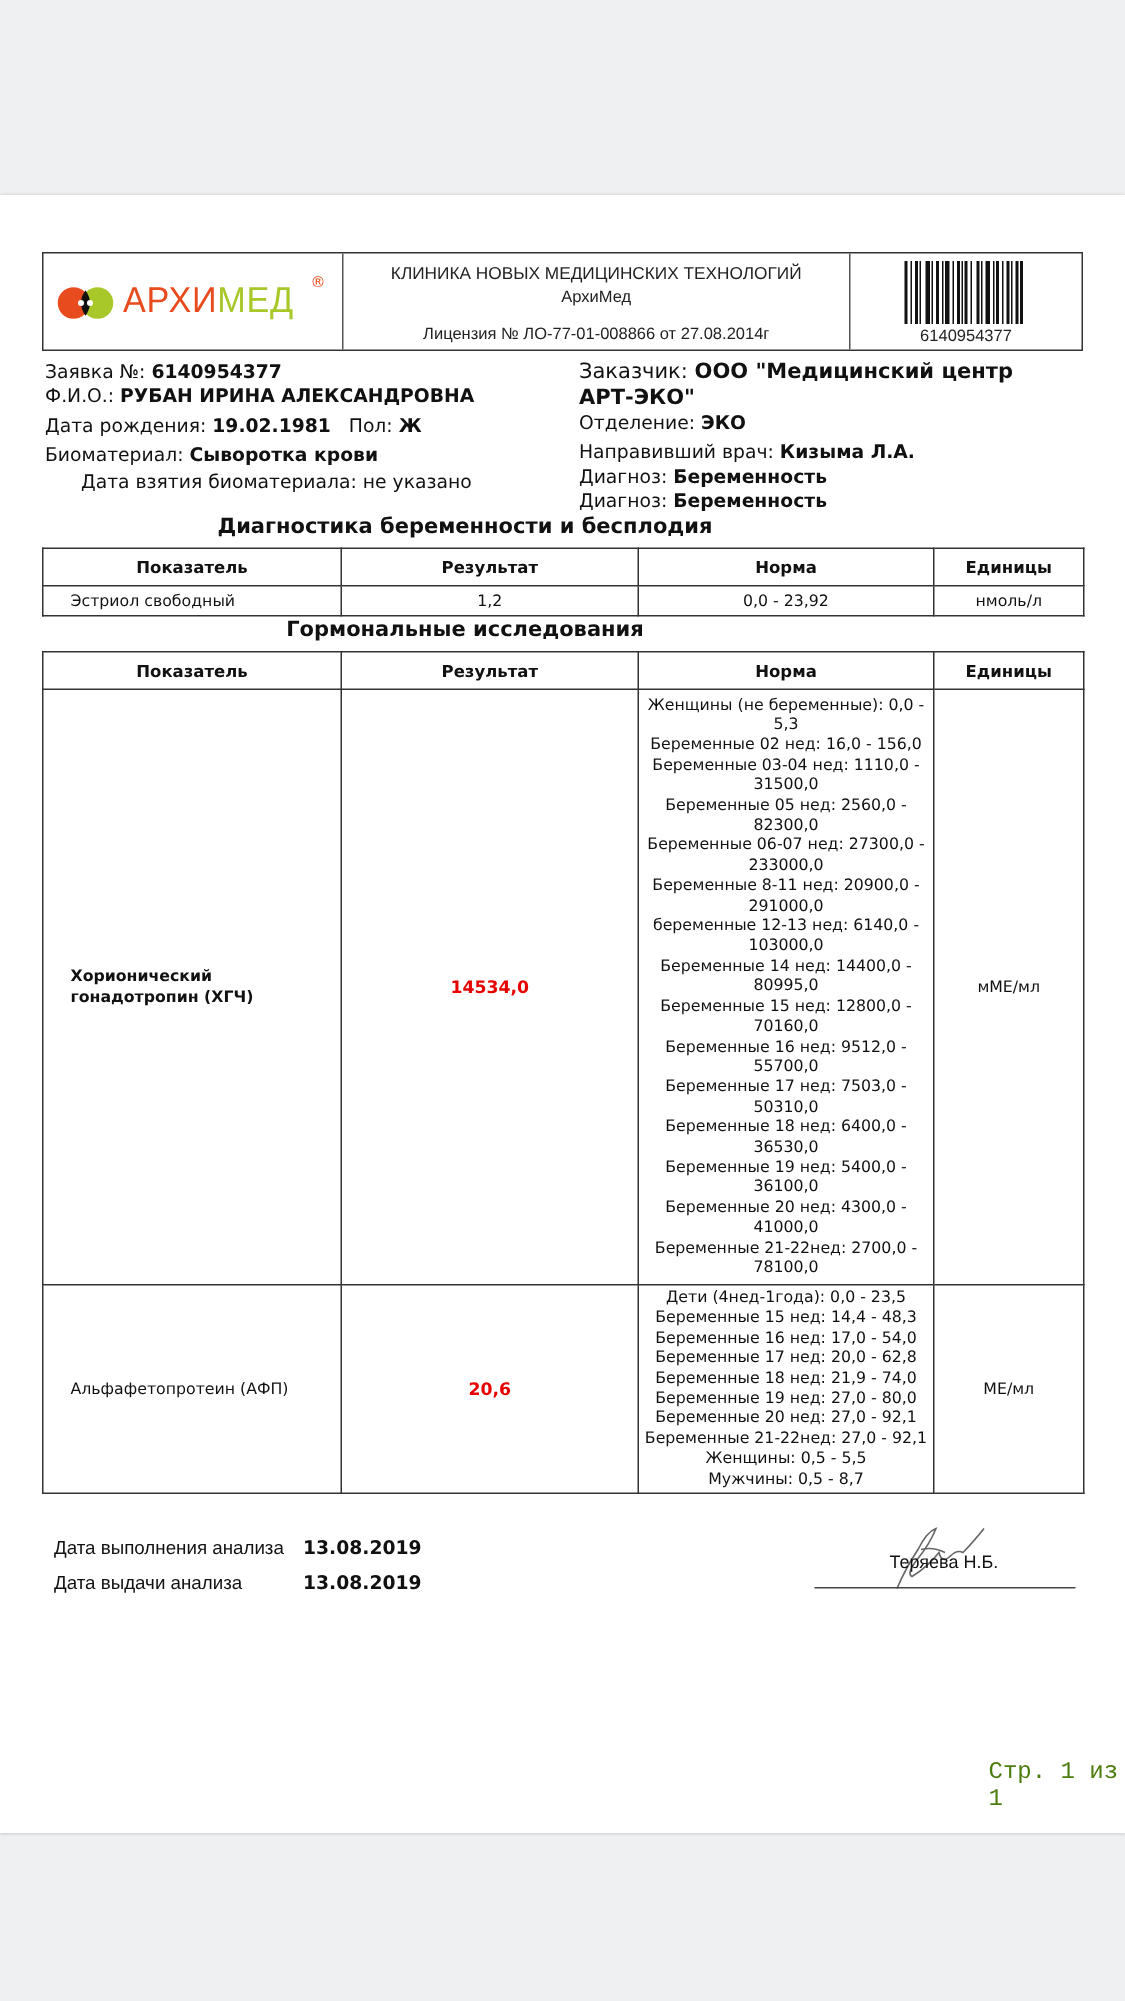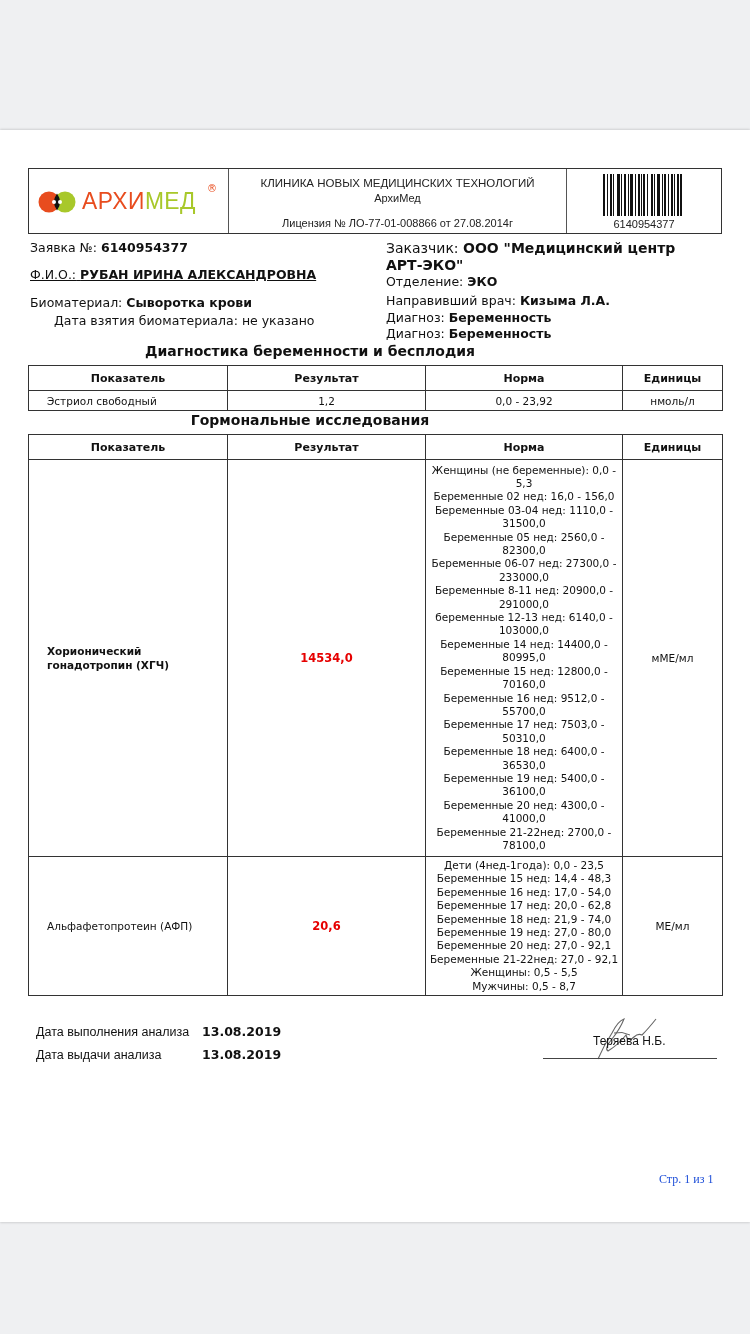--- a/index.html
+++ b/index.html
@@ -88,22 +88,25 @@
           <span style="width:2px;margin-right:1px"></span>
           <span style="width:2px"></span>
       </div>
       <div class="barcode-num">6140954377</div>
     </div>
   </div>
 
   <div class="abs info" style="left:30px;top:109px;">
     <span>Заявка №:</span> <b>6140954377</b>
   </div>
-  <div class="abs info" style="left:30px;top:136px;text-decoration:underline;">
+  <div class="abs info" style="left:30px;top:125px;">
     <span>Ф.И.О.:</span> <b>РУБАН ИРИНА АЛЕКСАНДРОВНА</b>
+  </div>
+  <div class="abs info" style="left:30px;top:145px;">
+    <span>Дата рождения:</span> <b>19.02.1981</b>&nbsp;&nbsp;&nbsp;<span>Пол:</span> <b>Ж</b>
   </div>
   <div class="abs info" style="left:30px;top:164px;">
     <span>Биоматериал:</span> <b>Сыворотка крови</b>
   </div>
   <div class="abs info" style="left:30px;top:182px;margin-left:24px;">
     <span>Дата взятия биоматериала:</span> <span>не указано</span>
   </div>
 
   <div class="abs info" style="left:386px;top:110px;font-size:14px;line-height:17px;">
     <span>Заказчик:</span> <b>ООО "Медицинский центр</b><br>
@@ -226,14 +229,14 @@
   <div class="abs footer-lbl" style="left:36px;top:918px;">Дата выдачи анализа</div>
   <div class="abs footer-val" style="left:202px;top:917px;">13.08.2019</div>
 
   <svg class="abs" style="left:590px;top:885px;" width="80" height="45" viewBox="0 0 80 45">
     <path d="M8 44 Q14 30 22 18 Q28 6 34 4 Q30 14 22 24 Q14 34 18 36 Q28 30 36 20 Q38 28 44 22 Q48 18 52 20 Q58 14 66 4" fill="none" stroke="#666" stroke-width="1.1"></path>
     <path d="M24 18 Q32 16 40 20" fill="none" stroke="#666" stroke-width="1"></path>
   </svg>
   <div class="abs" style="left:543px;top:928px;width:174px;height:1px;background:#444;"></div>
   <div class="abs footer-lbl" style="left:593px;top:904px;font-size:12px;">Теряева Н.Б.</div>
 
-  <div class="abs" style="left:659px;top:1042px;font-family:Liberation Serif, serif;font-size:12px;color:#1d4ed8;">Стр. 1 из 1</div>
+  <div class="abs" style="left:659px;top:1042px;font-family:Liberation Mono, monospace;font-size:16px;color:#4d7c0f;">Стр. 1 из 1</div>
 </div>
 
 </body></html>

